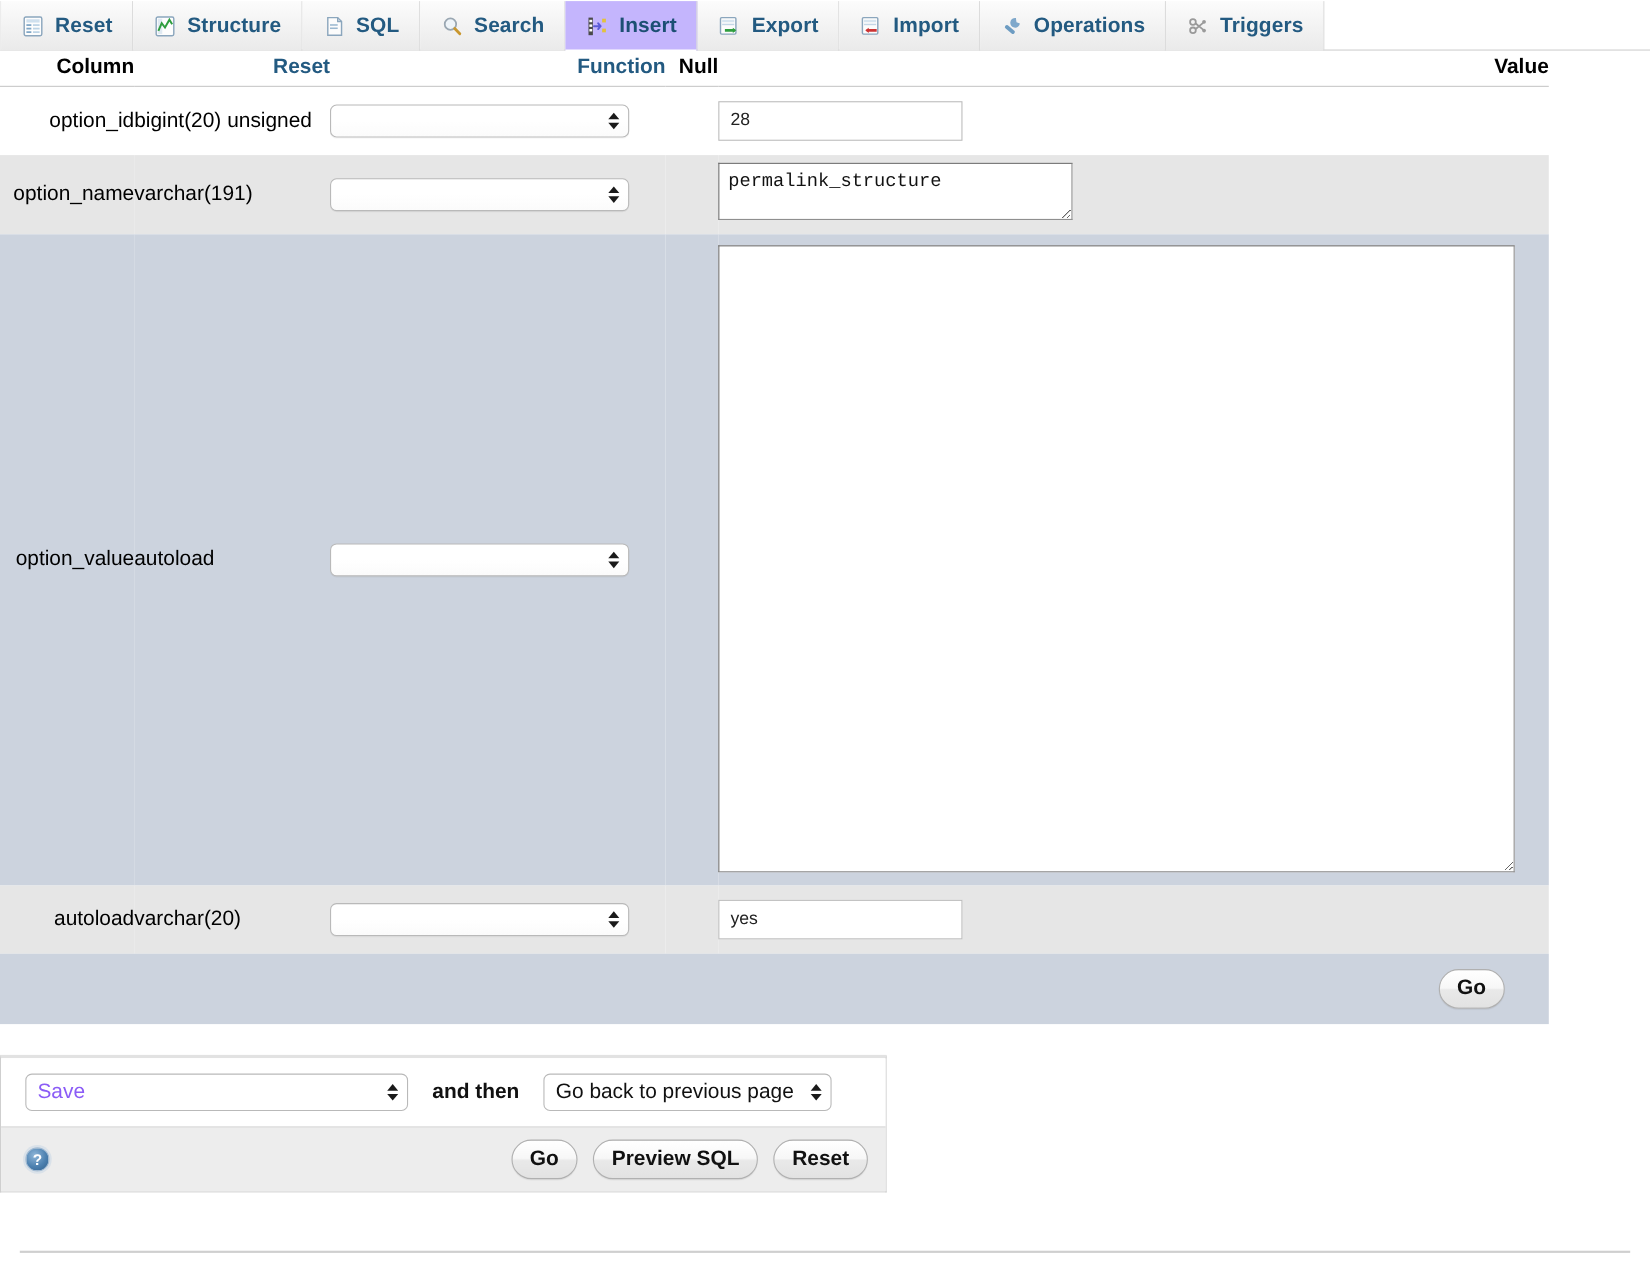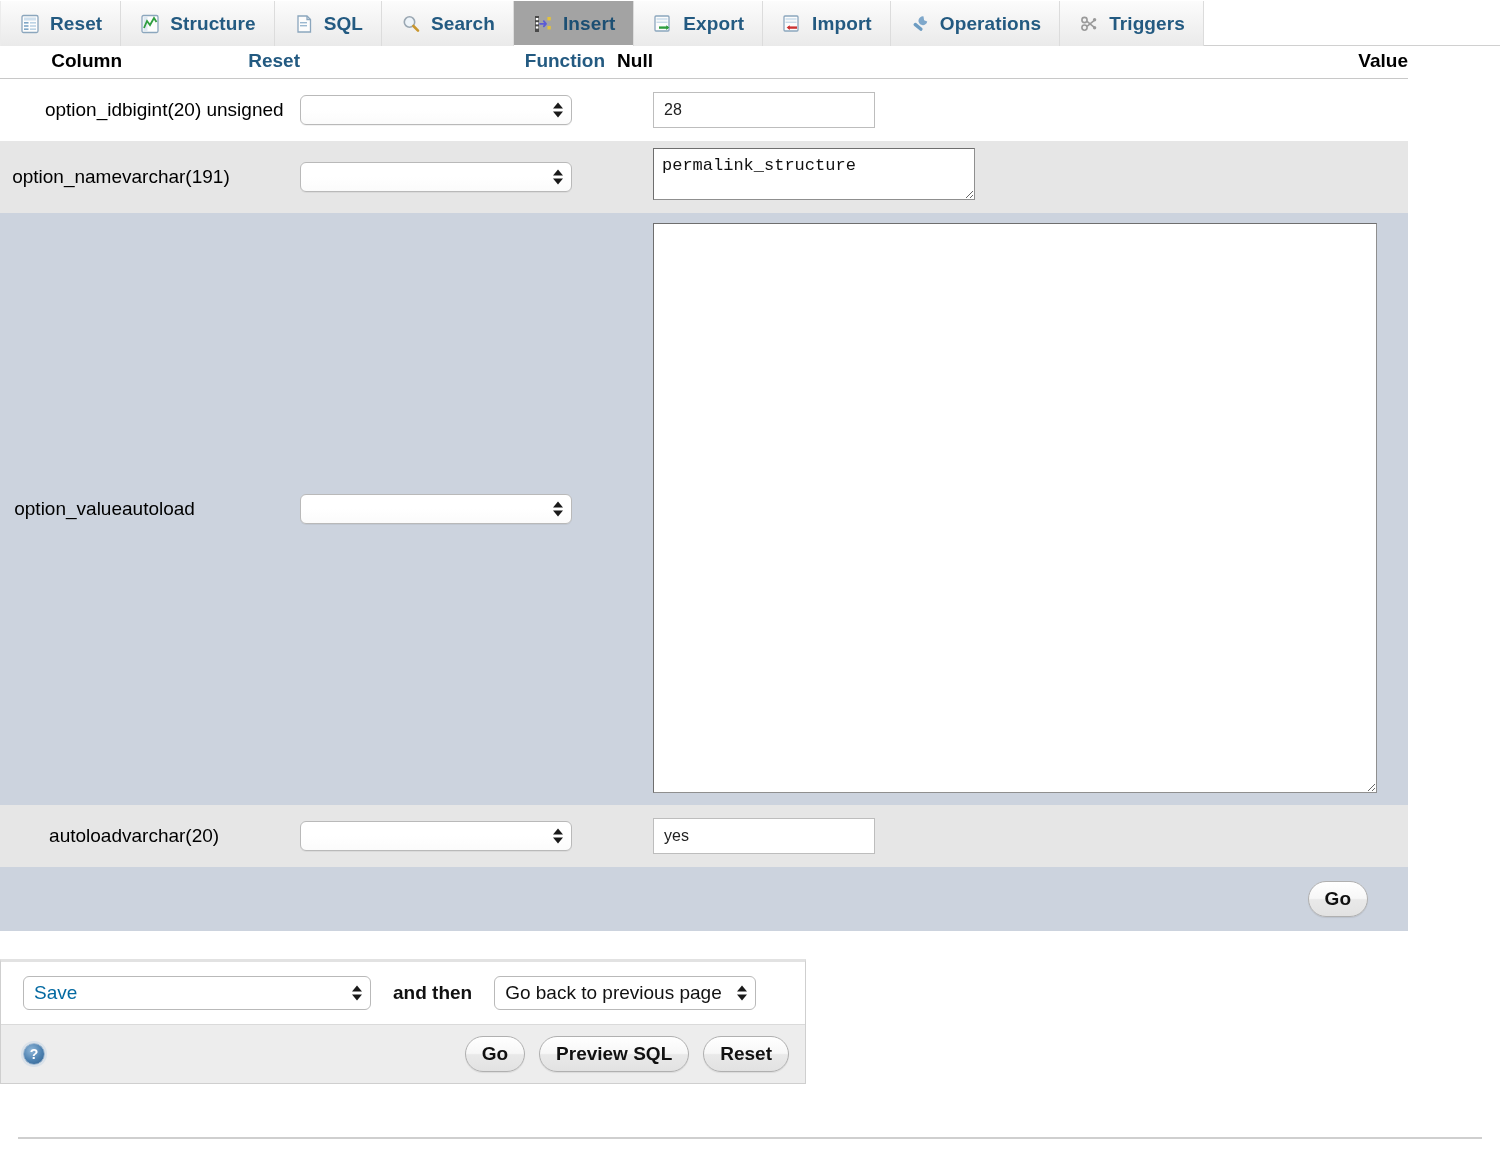--- a/index.html
+++ b/index.html
@@ -38,21 +38,21 @@
     border-right: 1px solid #dcdcdc;
     color: #235a81;
     font-size: 19px;
     font-weight: bold;
     letter-spacing: .1px;
     cursor: pointer;
     z-index: 1;
   }
   .tab:first-child { border-left: 1px solid #ececec; }
   .tab.active {
-    background: #a3a3a3;
+    background: #c4b5fd;
     color: #1c4f73;
     font-weight: bold;
     z-index: 3;
     border-right: 1px solid #dcdcdc;
   }
   .tab.active::after {
     content: "";
     position: absolute;
     left: 0; right: 0; bottom: -1px;
     height: 2px;
@@ -218,21 +218,21 @@
     font-weight: bold;
     color: #111;
   }
   select.save-sel {
     -webkit-appearance: none; appearance: none;
     width: 348px; height: 34px;
     border: 1px solid #b9b9b9; border-radius: 6px;
     background: #fff;
     font-family: "Liberation Sans", sans-serif;
     font-size: 19px;
-    padding: 0 28px 0 10px; color: #0369a1; outline: none;
+    padding: 0 28px 0 10px; color: #8b5cf6; outline: none;
   }
   select.after-sel {
     -webkit-appearance: none; appearance: none;
     width: 262px; height: 34px;
     border: 1px solid #b9b9b9; border-radius: 6px;
     background: #fff;
     font-family: "Liberation Sans", sans-serif;
     font-size: 19px;
     padding: 0 24px 0 10px; color: #111; outline: none;
   }

